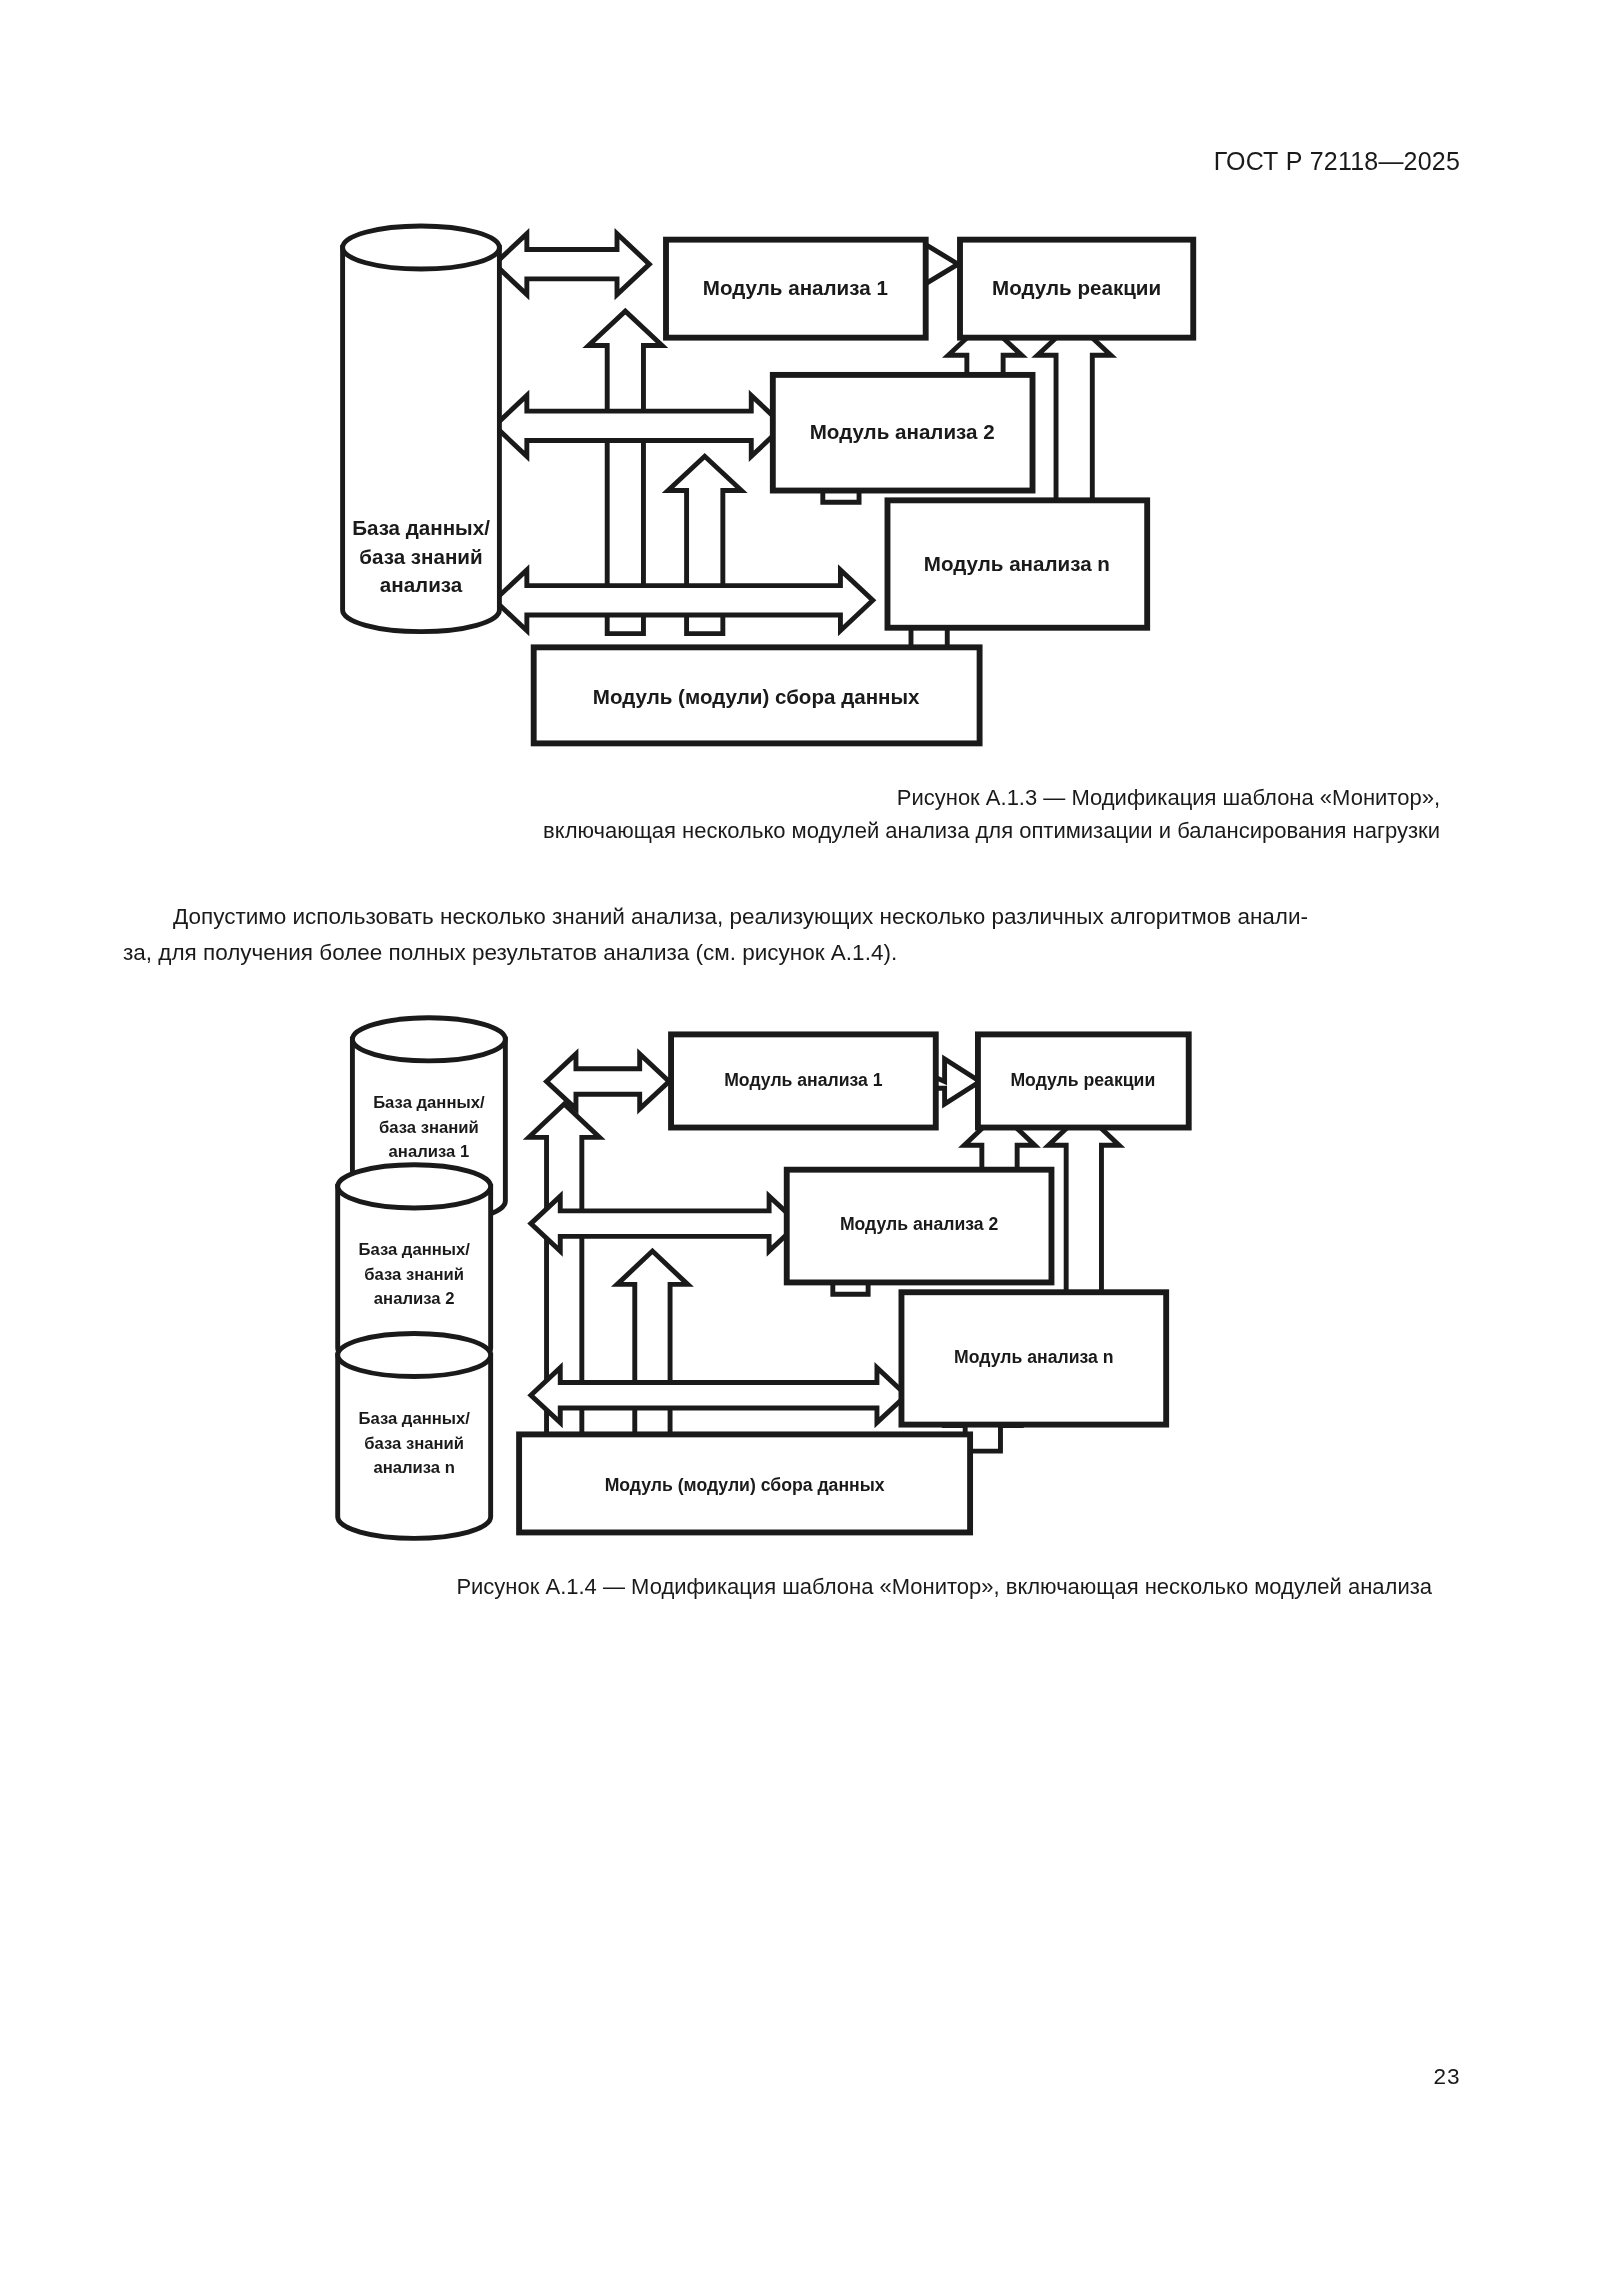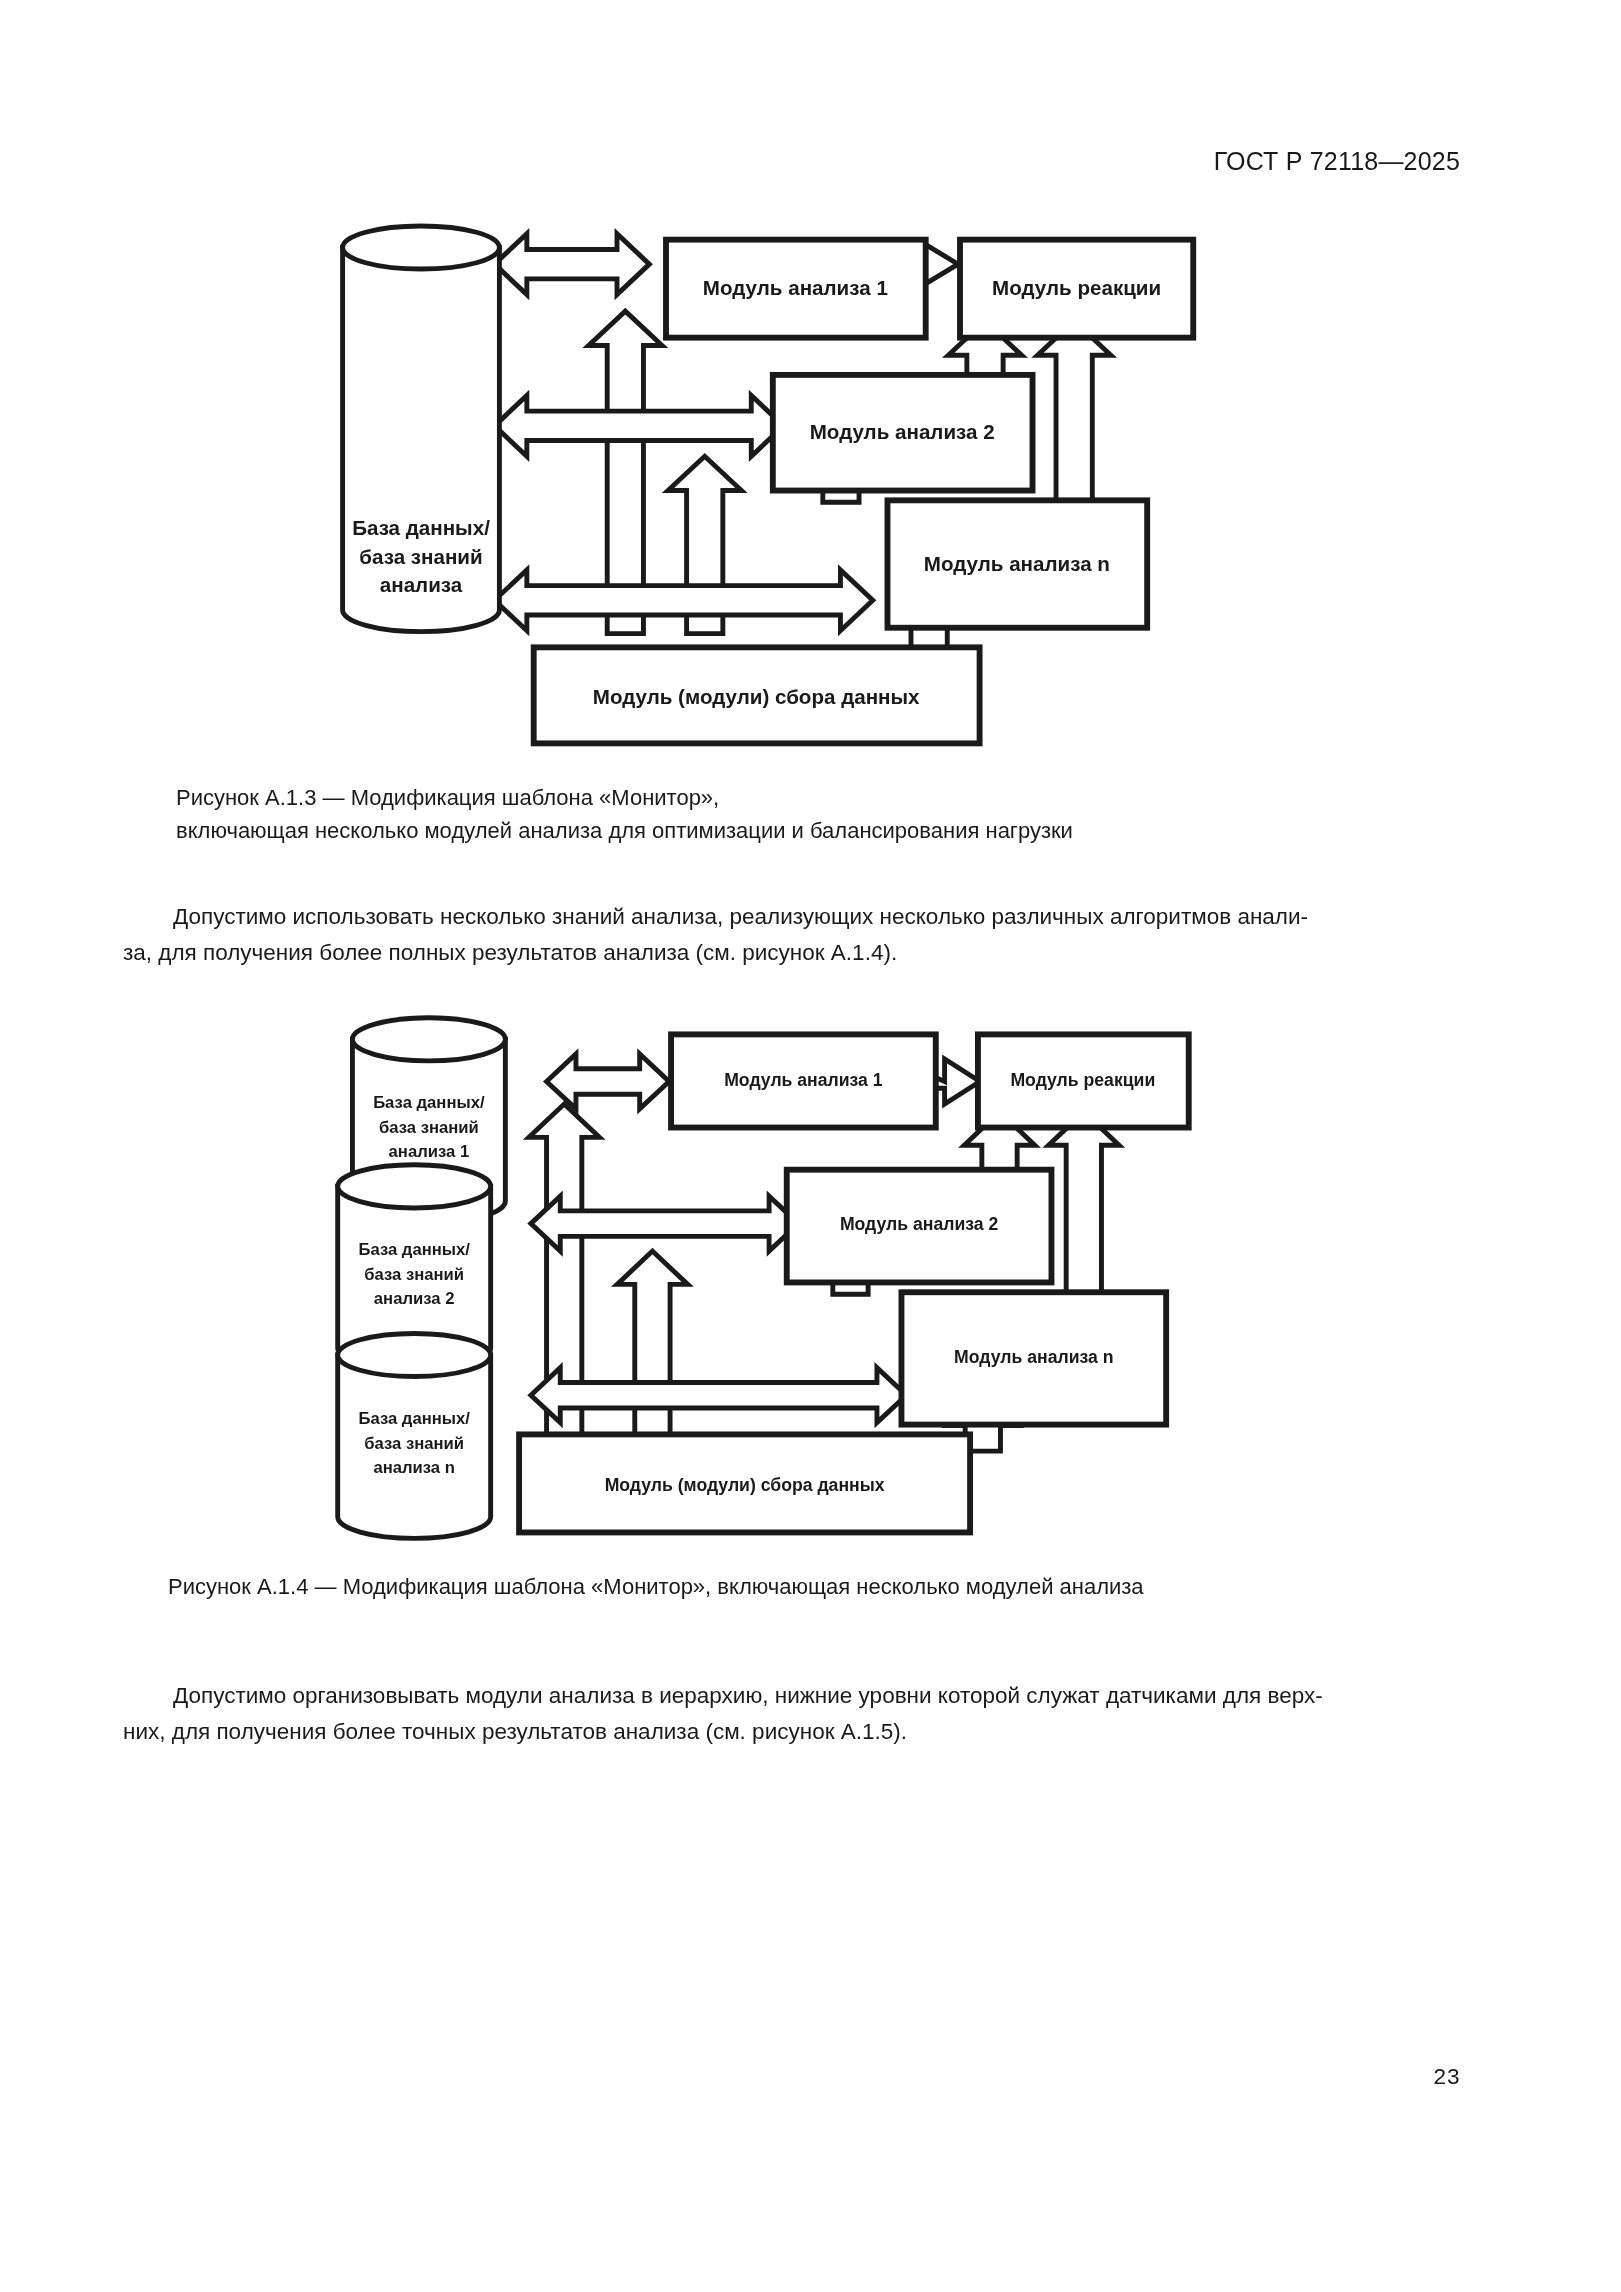--- a/index.html
+++ b/index.html
@@ -30,21 +30,21 @@
     font-weight:bold;
     fill:#1a1a1a;
     text-anchor:middle;
     dominant-baseline:middle;
   }
   .shape { fill:#ffffff; stroke:#1a1a1a; }
 
   
   .caption {
     position:absolute;
-    text-align:left;
+    text-align:right;
     font-size:22px;
     line-height:33px;
     color:#1a1a1a;
   }
   #caption-a13 { left:176px; top:781px; width:1264px; }
   #caption-a14 { left:168px; top:1570px; width:1264px; }
   .caption span { display:block; }
 
   
   .para {
@@ -252,21 +252,17 @@
         </g>
 
       </g>
     </svg>
   </div>
 
   <div class="caption" id="caption-a14">
     <span>Рисунок А.1.4 — Модификация шаблона «Монитор», включающая несколько модулей анализа</span>
   </div>
 
-  <div class="para" id="para-2">
-    <span class="l1">        Допустимо организовывать модули анализа в иерархию, нижние уровни которой служат датчиками для верх-</span>
-    <span>них, для получения более точных результатов анализа (см. рисунок А.1.5).</span>
-  </div>
 
   <div class="pagenum">23</div>
 
 </div>
 
 
 </body></html>

